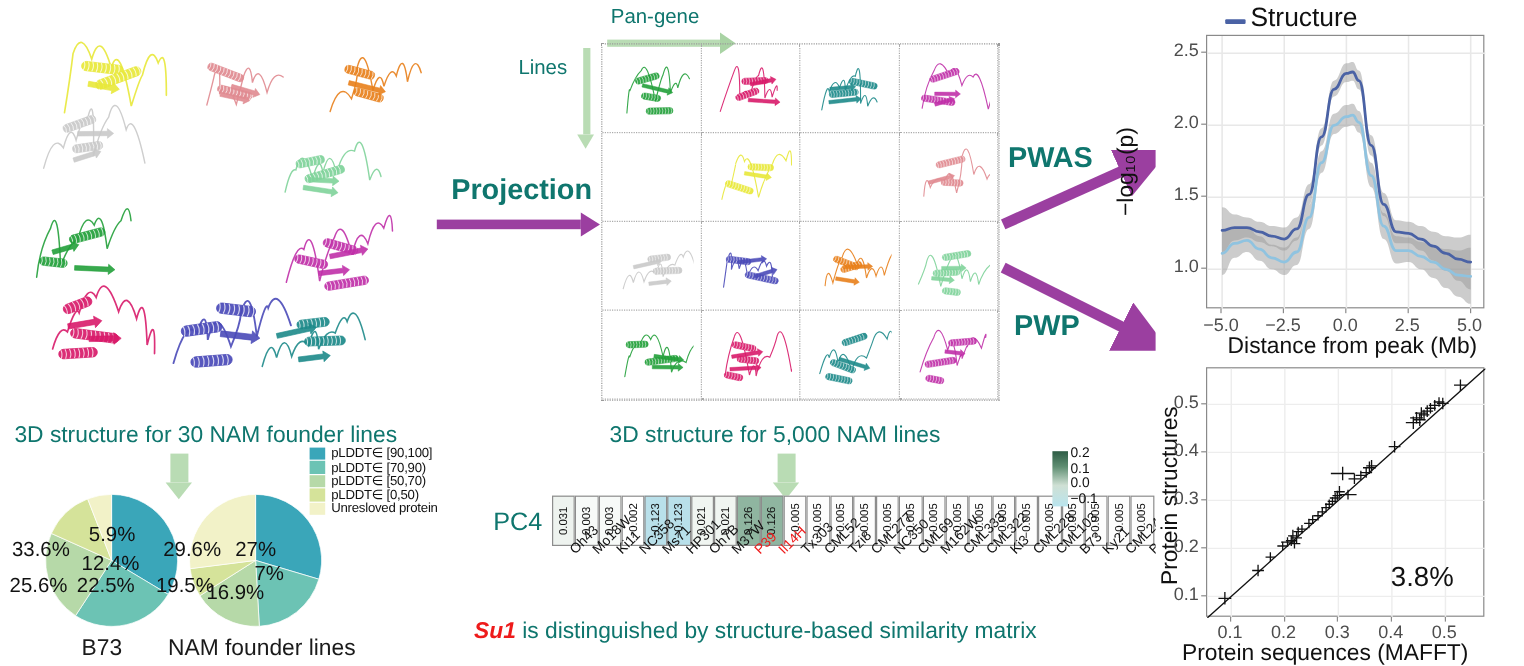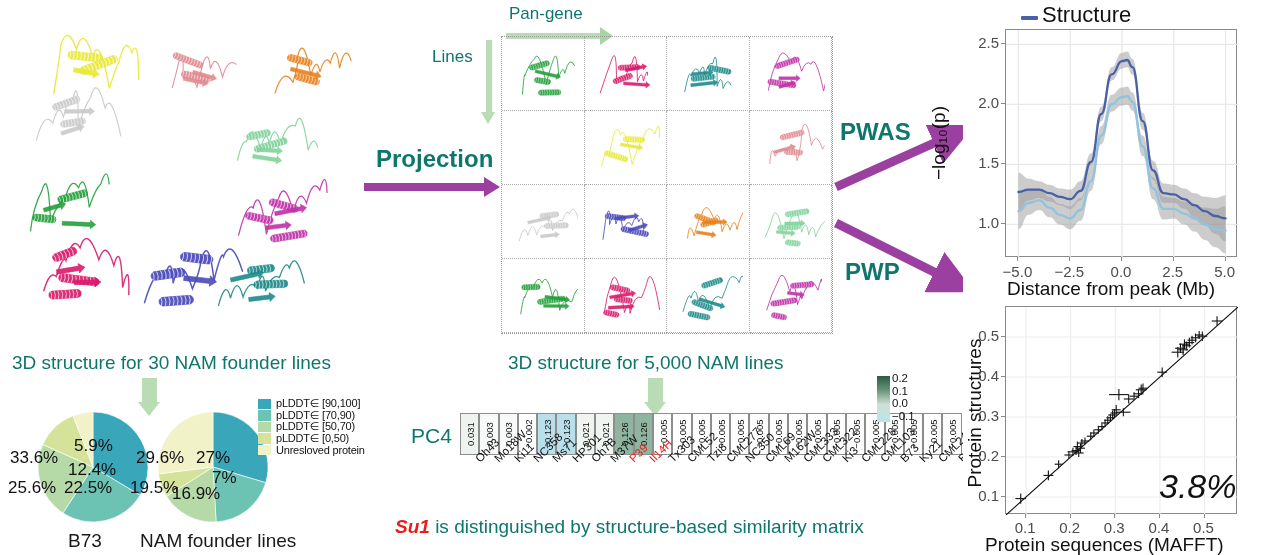--- a/index.html
+++ b/index.html
@@ -21,21 +21,21 @@
   .g-shaft{background:#b9dcb4;}
   .g-head{width:0;height:0;border-left:11px solid transparent;
           border-right:11px solid transparent;border-top:14px solid #b9dcb4;}
   .g-head-right{width:0;height:0;border-top:9px solid transparent;
           border-bottom:9px solid transparent;border-left:13px solid #a9d3a4;}
   .p-shaft{background:#9b3fa0;}
   .pielbl{position:absolute;font-size:17px;color:#111;white-space:nowrap;}
   .pietitle{position:absolute;font-size:19px;white-space:nowrap;}
 
   
-  #plddt-legend{left:258px;top:398px;}
+  #plddt-legend{left:258px;top:372px;}
   #plddt-legend .row{display:flex;align-items:center;height:11.6px;}
   #plddt-legend .sw{width:13px;height:10.5px;margin-right:5px;}
   #plddt-legend .lab{font-size:11px;color:#111;white-space:nowrap;letter-spacing:-.2px;}
 
   
   #pangene-grid{left:501px;top:36px;width:330px;height:296px;
                 border:1px dotted #9a9a9a;}
   #pangene-grid .cell{position:absolute;box-sizing:border-box;
                 border-right:1px dotted #aaa;border-bottom:1px dotted #aaa;
                 display:flex;align-items:center;justify-content:center;
@@ -1208,21 +1208,21 @@
           <line x1="0" y1="194.4" x2="232" y2="194.4" stroke="#e8e8e8" stroke-width="1.3"></line>
           <line x1="0" y1="134.4" x2="232" y2="134.4" stroke="#e8e8e8" stroke-width="1.3"></line>
           <line x1="0" y1="74.4" x2="232" y2="74.4" stroke="#e8e8e8" stroke-width="1.3"></line>
           <line x1="0" y1="14.400000000000006" x2="232" y2="14.400000000000006" stroke="#e8e8e8" stroke-width="1.3"></line>
           <path d="M 12.43 142.80 C 17.61 142.80, 17.61 148.80, 22.79 148.80 C 27.96 148.80, 27.96 151.20, 33.14 151.20 C 38.32 151.20, 38.32 154.80, 43.50 154.80 C 48.68 154.80, 48.68 158.40, 53.86 158.40 C 59.04 158.40, 59.04 159.60, 64.21 159.60 C 69.39 159.60, 69.39 151.20, 74.57 151.20 C 79.75 151.20, 79.75 123.60, 84.93 123.60 C 90.11 123.60, 90.11 76.80, 95.29 76.80 C 100.46 76.80, 100.46 37.20, 105.64 37.20 C 110.82 37.20, 110.82 22.80, 116.00 22.80 C 118.59 22.80, 118.59 21.60, 121.18 21.60 C 123.77 21.60, 123.77 28.80, 126.36 28.80 C 131.54 28.80, 131.54 82.80, 136.71 82.80 C 141.89 82.80, 141.89 130.80, 147.07 130.80 C 152.25 130.80, 152.25 153.60, 157.43 153.60 C 162.61 153.60, 162.61 154.80, 167.79 154.80 C 172.96 154.80, 172.96 158.40, 178.14 158.40 C 183.32 158.40, 183.32 163.20, 188.50 163.20 C 193.68 163.20, 193.68 166.80, 198.86 166.80 C 204.04 166.80, 204.04 168.00, 209.21 168.00 C 214.39 168.00, 214.39 165.60, 219.57 165.60 L 219.57 211.20  219.57 211.20 C 214.39 211.20, 214.39 204.00, 209.21 204.00 C 204.04 204.00, 204.04 195.60, 198.86 195.60 C 193.68 195.60, 193.68 187.20, 188.50 187.20 C 183.32 187.20, 183.32 178.80, 178.14 178.80 C 172.96 178.80, 172.96 172.80, 167.79 172.80 C 162.61 172.80, 162.61 172.80, 157.43 172.80 C 152.25 172.80, 152.25 150.00, 147.07 150.00 C 141.89 150.00, 141.89 99.60, 136.71 99.60 C 131.54 99.60, 131.54 44.40, 126.36 44.40 C 123.77 44.40, 123.77 37.20, 121.18 37.20 C 118.59 37.20, 118.59 38.40, 116.00 38.40 C 110.82 38.40, 110.82 50.40, 105.64 50.40 C 100.46 50.40, 100.46 91.20, 95.29 91.20 C 90.11 91.20, 90.11 140.40, 84.93 140.40 C 79.75 140.40, 79.75 170.40, 74.57 170.40 C 69.39 170.40, 69.39 178.80, 64.21 178.80 C 59.04 178.80, 59.04 175.20, 53.86 175.20 C 48.68 175.20, 48.68 171.60, 43.50 171.60 C 38.32 171.60, 38.32 168.00, 33.14 168.00 C 27.96 168.00, 27.96 170.40, 22.79 170.40 C 17.61 170.40, 17.61 180.00, 12.43 180.00 Z" fill="#9a9a9a" fill-opacity="0.5" stroke="none"></path>
           <path d="M 12.43 162.00 C 17.61 162.00, 17.61 159.60, 22.79 159.60 C 27.96 159.60, 27.96 159.60, 33.14 159.60 C 38.32 159.60, 38.32 166.80, 43.50 166.80 C 48.68 166.80, 48.68 174.00, 53.86 174.00 C 59.04 174.00, 59.04 176.40, 64.21 176.40 C 69.39 176.40, 69.39 168.00, 74.57 168.00 C 79.75 168.00, 79.75 140.40, 84.93 140.40 C 90.11 140.40, 90.11 96.00, 95.29 96.00 C 100.46 96.00, 100.46 64.80, 105.64 64.80 C 110.82 64.80, 110.82 57.60, 116.00 57.60 C 118.59 57.60, 118.59 56.40, 121.18 56.40 C 123.77 56.40, 123.77 62.40, 126.36 62.40 C 131.54 62.40, 131.54 105.60, 136.71 105.60 C 141.89 105.60, 141.89 147.60, 147.07 147.60 C 152.25 147.60, 152.25 166.80, 157.43 166.80 C 162.61 166.80, 162.61 168.00, 167.79 168.00 C 172.96 168.00, 172.96 171.60, 178.14 171.60 C 183.32 171.60, 183.32 175.20, 188.50 175.20 C 193.68 175.20, 193.68 177.60, 198.86 177.60 C 204.04 177.60, 204.04 178.80, 209.21 178.80 C 214.39 178.80, 214.39 176.40, 219.57 176.40 L 219.57 223.20  219.57 223.20 C 214.39 223.20, 214.39 217.20, 209.21 217.20 C 204.04 217.20, 204.04 210.00, 198.86 210.00 C 193.68 210.00, 193.68 201.60, 188.50 201.60 C 183.32 201.60, 183.32 194.40, 178.14 194.40 C 172.96 194.40, 172.96 188.40, 167.79 188.40 C 162.61 188.40, 162.61 189.60, 157.43 189.60 C 152.25 189.60, 152.25 169.20, 147.07 169.20 C 141.89 169.20, 141.89 126.00, 136.71 126.00 C 131.54 126.00, 131.54 80.40, 126.36 80.40 C 123.77 80.40, 123.77 74.40, 121.18 74.40 C 118.59 74.40, 118.59 75.60, 116.00 75.60 C 110.82 75.60, 110.82 81.60, 105.64 81.60 C 100.46 81.60, 100.46 114.00, 95.29 114.00 C 90.11 114.00, 90.11 160.80, 84.93 160.80 C 79.75 160.80, 79.75 190.80, 74.57 190.80 C 69.39 190.80, 69.39 199.20, 64.21 199.20 C 59.04 199.20, 59.04 194.40, 53.86 194.40 C 48.68 194.40, 48.68 187.20, 43.50 187.20 C 38.32 187.20, 38.32 180.00, 33.14 180.00 C 27.96 180.00, 27.96 184.80, 22.79 184.80 C 17.61 184.80, 17.61 199.20, 12.43 199.20 Z" fill="#9a9a9a" fill-opacity="0.5" stroke="none"></path>
           <path d="M 12.43 162.00 C 17.61 162.00, 17.61 159.60, 22.79 159.60 C 27.96 159.60, 27.96 159.60, 33.14 159.60 C 38.32 159.60, 38.32 163.20, 43.50 163.20 C 48.68 163.20, 48.68 166.80, 53.86 166.80 C 59.04 166.80, 59.04 169.20, 64.21 169.20 C 69.39 169.20, 69.39 160.80, 74.57 160.80 C 79.75 160.80, 79.75 132.00, 84.93 132.00 C 90.11 132.00, 90.11 84.00, 95.29 84.00 C 100.46 84.00, 100.46 44.40, 105.64 44.40 C 110.82 44.40, 110.82 31.20, 116.00 31.20 C 118.59 31.20, 118.59 30.00, 121.18 30.00 C 123.77 30.00, 123.77 37.20, 126.36 37.20 C 131.54 37.20, 131.54 91.20, 136.71 91.20 C 141.89 91.20, 141.89 140.40, 147.07 140.40 C 152.25 140.40, 152.25 163.20, 157.43 163.20 C 162.61 163.20, 162.61 164.40, 167.79 164.40 C 172.96 164.40, 172.96 169.20, 178.14 169.20 C 183.32 169.20, 183.32 175.20, 188.50 175.20 C 193.68 175.20, 193.68 181.20, 198.86 181.20 C 204.04 181.20, 204.04 186.00, 209.21 186.00 C 214.39 186.00, 214.39 188.40, 219.57 188.40" fill="none" stroke="#4a62a5" stroke-width="2.3" stroke-linecap="round"></path>
           <path d="M 12.43 181.20 C 17.61 181.20, 17.61 172.80, 22.79 172.80 C 27.96 172.80, 27.96 170.40, 33.14 170.40 C 38.32 170.40, 38.32 177.60, 43.50 177.60 C 48.68 177.60, 48.68 184.80, 53.86 184.80 C 59.04 184.80, 59.04 188.40, 64.21 188.40 C 69.39 188.40, 69.39 180.00, 74.57 180.00 C 79.75 180.00, 79.75 151.20, 84.93 151.20 C 90.11 151.20, 90.11 105.60, 95.29 105.60 C 100.46 105.60, 100.46 74.40, 105.64 74.40 C 110.82 74.40, 110.82 67.20, 116.00 67.20 C 118.59 67.20, 118.59 66.00, 121.18 66.00 C 123.77 66.00, 123.77 72.00, 126.36 72.00 C 131.54 72.00, 131.54 116.40, 136.71 116.40 C 141.89 116.40, 141.89 158.40, 147.07 158.40 C 152.25 158.40, 152.25 178.80, 157.43 178.80 C 162.61 178.80, 162.61 178.80, 167.79 178.80 C 172.96 178.80, 172.96 183.60, 178.14 183.60 C 183.32 183.60, 183.32 188.40, 188.50 188.40 C 193.68 188.40, 193.68 194.40, 198.86 194.40 C 204.04 194.40, 204.04 199.20, 209.21 199.20 C 214.39 199.20, 214.39 200.40, 219.57 200.40" fill="none" stroke="#8fc3e0" stroke-width="2.3" stroke-linecap="round"></path>
         </svg></div>
     <div class="axlab" id="pwas-ylab" style="left:-61px;top:130px;transform:rotate(-90deg);">−log₁₀(p)</div>
-    <div class="axlab" id="pwas-xlab" style="left:44px;top:276px;">Distance from peak (Mb)</div>
+    <div class="axlab" id="pwas-xlab" style="left:60px;top:276px;">Distance from peak (Mb)</div>
   <div class="tick" style="left:38.42857142857142px;top:261px;width:32px;text-align:center;">−5.0</div>
       <div class="tickmark" style="left:54.42857142857142px;top:255px;width:1px;height:4px;"></div>
       <div class="tick" style="left:90.21428571428571px;top:261px;width:32px;text-align:center;">−2.5</div>
       <div class="tickmark" style="left:106.21428571428571px;top:255px;width:1px;height:4px;"></div>
       <div class="tick" style="left:142px;top:261px;width:32px;text-align:center;">0.0</div>
       <div class="tickmark" style="left:158px;top:255px;width:1px;height:4px;"></div>
       <div class="tick" style="left:193.78571428571428px;top:261px;width:32px;text-align:center;">2.5</div>
       <div class="tickmark" style="left:209.78571428571428px;top:255px;width:1px;height:4px;"></div>
       <div class="tick" style="left:245.57142857142856px;top:261px;width:32px;text-align:center;">5.0</div>
       <div class="tickmark" style="left:261.57142857142856px;top:255px;width:1px;height:4px;"></div>
@@ -1325,21 +1325,21 @@
           <line x1="189.61538461538464" y1="26.399999999999956" x2="189.61538461538464" y2="35.19999999999995" stroke="#111" stroke-width="1.1"></line>
           <line x1="188.72307692307697" y1="27.99999999999997" x2="197.64615384615388" y2="27.99999999999997" stroke="#111" stroke-width="1.1"></line>
           <line x1="193.18461538461543" y1="23.99999999999997" x2="193.18461538461543" y2="31.99999999999997" stroke="#111" stroke-width="1.1"></line>
           <line x1="191.4" y1="29.19999999999996" x2="201.21538461538464" y2="29.19999999999996" stroke="#111" stroke-width="1.1"></line>
           <line x1="196.30769230769232" y1="24.39999999999996" x2="196.30769230769232" y2="33.99999999999996" stroke="#111" stroke-width="1.1"></line>
           <line x1="205.67692307692312" y1="13.999999999999943" x2="216.38461538461542" y2="13.999999999999943" stroke="#111" stroke-width="1.1"></line>
           <line x1="211.03076923076927" y1="9.199999999999942" x2="211.03076923076927" y2="18.799999999999944" stroke="#111" stroke-width="1.1"></line>
         </svg></div>
     <div class="axlab" id="scat-ylab" style="left:-62px;top:100px;transform:rotate(-90deg);">Protein structures</div>
     <div class="axlab" id="scat-xlab" style="left:22px;top:232px;">Protein sequences (MAFFT)</div>
-    <div class="abs" id="scat-annot" style="left:196px;top:165px;font-size:34px;color:#111;font-style:italic;">3.8%</div>
+    <div class="abs" id="scat-annot" style="left:196px;top:165px;font-size:23px;color:#111;">3.8%</div>
   <div class="tick" style="left:46.07692307692308px;top:217px;width:32px;text-align:center;">0.1</div>
       <div class="tickmark" style="left:62.07692307692308px;top:212px;width:1px;height:4px;"></div>
       <div class="tick" style="left:90.69230769230771px;top:217px;width:32px;text-align:center;">0.2</div>
       <div class="tickmark" style="left:106.69230769230771px;top:212px;width:1px;height:4px;"></div>
       <div class="tick" style="left:135.30769230769232px;top:217px;width:32px;text-align:center;">0.3</div>
       <div class="tickmark" style="left:151.30769230769232px;top:212px;width:1px;height:4px;"></div>
       <div class="tick" style="left:179.92307692307696px;top:217px;width:32px;text-align:center;">0.4</div>
       <div class="tickmark" style="left:195.92307692307696px;top:212px;width:1px;height:4px;"></div>
       <div class="tick" style="left:224.53846153846158px;top:217px;width:32px;text-align:center;">0.5</div>
       <div class="tickmark" style="left:240.53846153846158px;top:212px;width:1px;height:4px;"></div>

